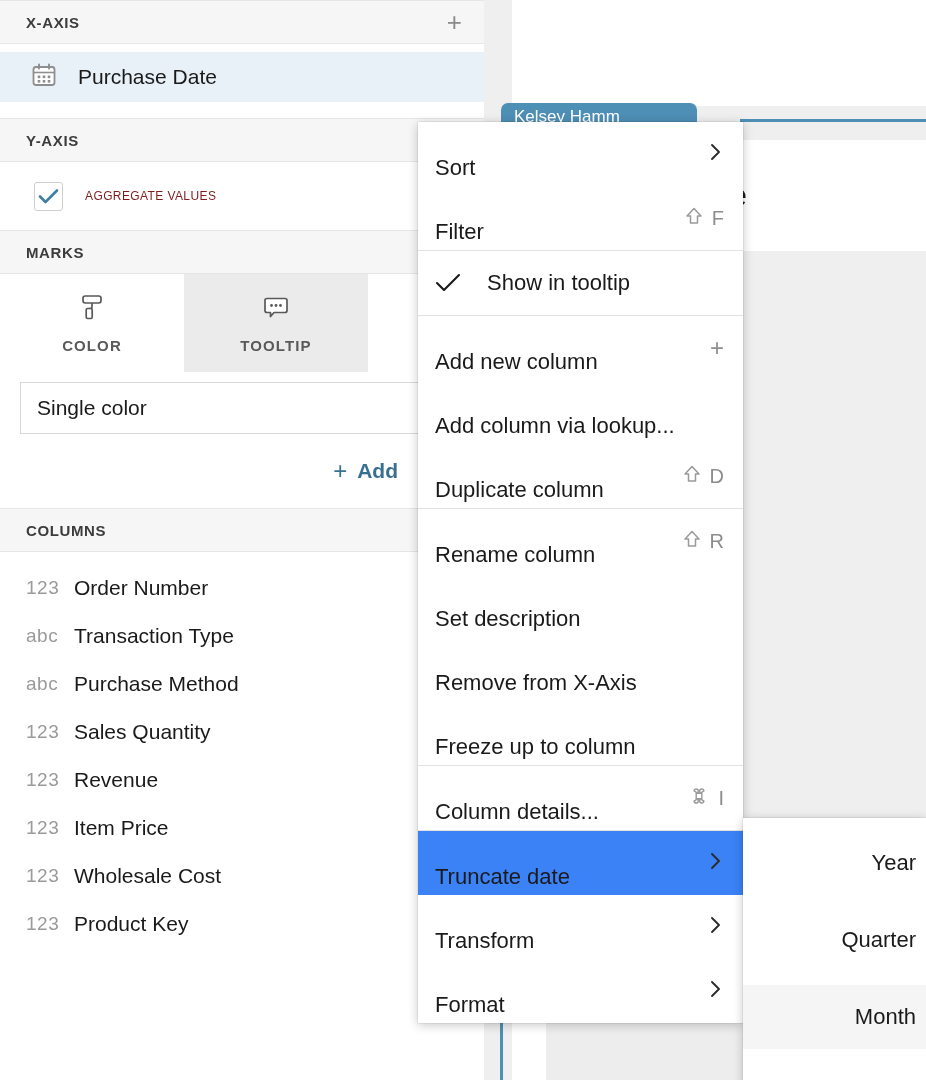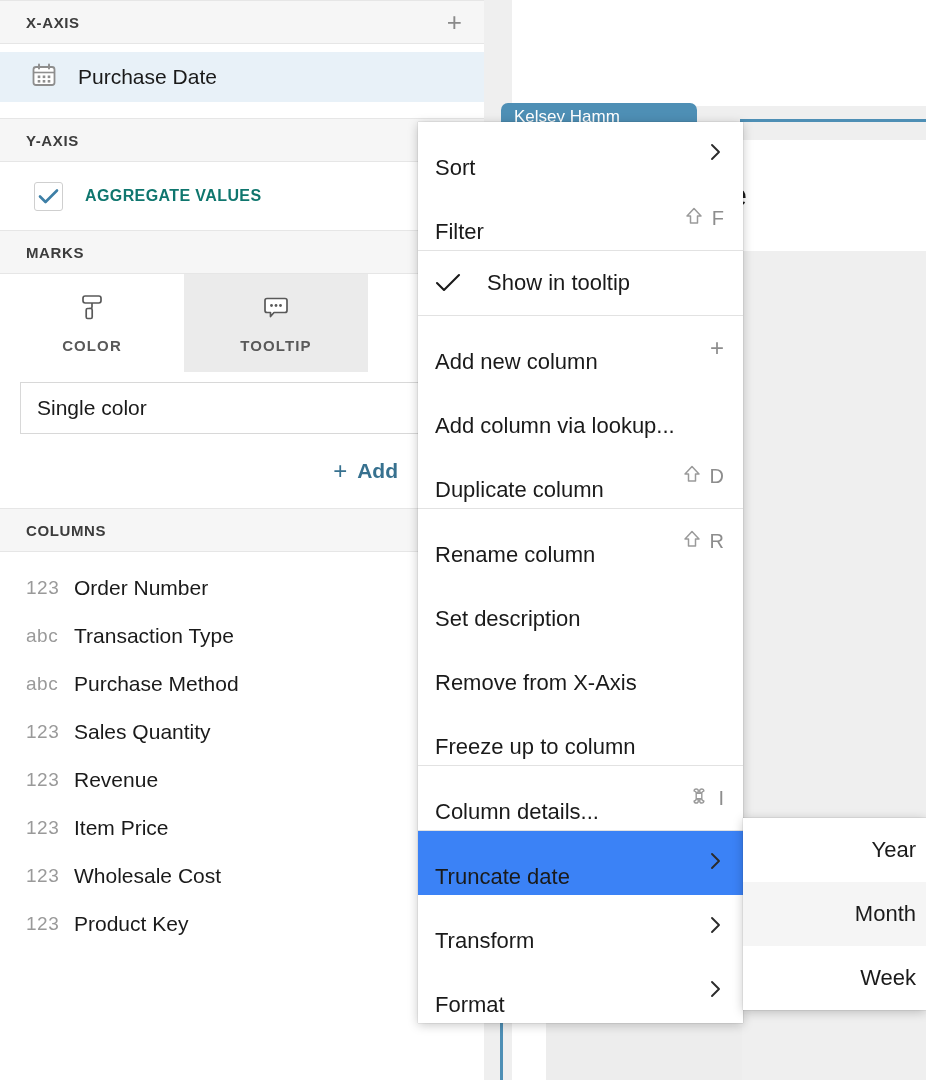--- a/index.html
+++ b/index.html
@@ -95,21 +95,21 @@
   .checkbox-row {
     height: 68px; display: flex; align-items: center; padding-left: 34px;
     box-sizing: border-box; background: #ffffff;
   }
   .cbx {
     width: 27px; height: 27px; border: 1px solid #cfcfcf; border-radius: 3px;
     background: #fff; position: relative; margin-right: 22px; flex: 0 0 auto;
   }
   .cbx svg { position: absolute; left: 3px; top: 5px; }
   .checkbox-row .cbx-label {
-    font-size: 16px; color: #0f766e; letter-spacing: 0.4px; font-weight: bold;
+    font-size: 12px; color: #7f1d1d; letter-spacing: 0.4px;
   }
 
   
   .marks-tabs { display: flex; height: 98px; background: #ffffff; }
   .marks-tab {
     width: 184px; flex: 0 0 auto;
     display: flex; flex-direction: column; align-items: center;
     justify-content: center; gap: 13px;
     box-sizing: border-box;
     cursor: pointer;
@@ -176,21 +176,21 @@
   
   .submenu {
     position: absolute; left: 743px; top: 818px; width: 183px;
     background: #ffffff;
     box-shadow: 0 2px 10px rgba(0,0,0,0.22), 0 0 1px rgba(0,0,0,0.3);
     z-index: 60;
   }
   .sub-item {
     height: 64px; display: flex; align-items: center; justify-content: flex-end;
     padding-right: 10px; box-sizing: border-box;
-    font-size: 22px; color: #1a1a1a; cursor: pointer;
+    font-size: 22px; color: #1a1a1a; cursor: pointer; margin-top: 13px;
   }
   .sub-item.hl { background: #f5f5f5; }
 </style>
 </head>
 <body>
 
 <div id="root">
 
   <div class="bg-canvas"></div>
   <div class="bg-top-white"></div>
@@ -437,17 +437,18 @@
           <span class="lbl">Format</span>
           <span class="chev"><svg width="16" height="22" viewBox="0 0 16 22">
               <polyline points="4,4 11,11 4,18" fill="none" stroke="#2b2b2b" stroke-width="1.9" stroke-linecap="round" stroke-linejoin="round"></polyline>
             </svg></span>
         </div>
       </div>
     </div>
 
   <div class="submenu" id="submenu">
       <div class="sub-item">Year</div>
+      <div class="sub-item">Quarter</div>
       <div class="sub-item hl">Month</div>
       <div class="sub-item">Week</div>
     </div>
 
 </div>
 
 </body></html>

